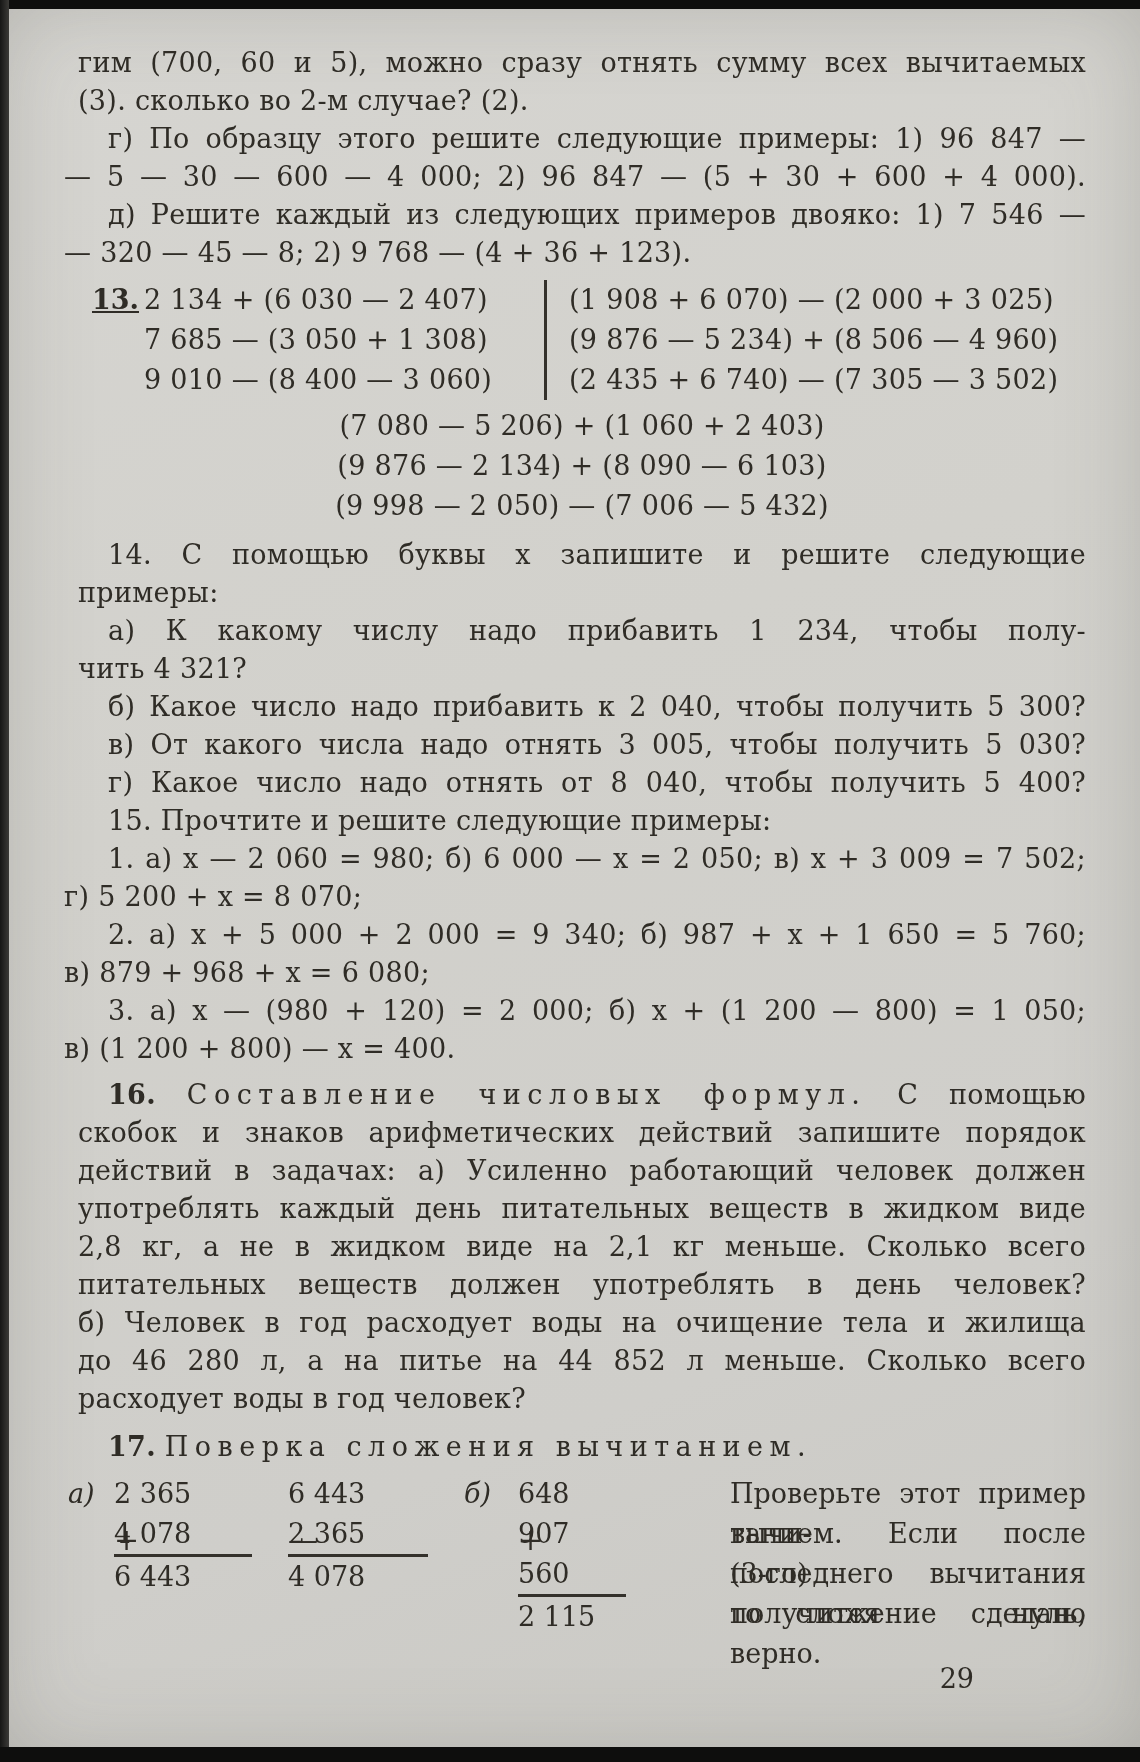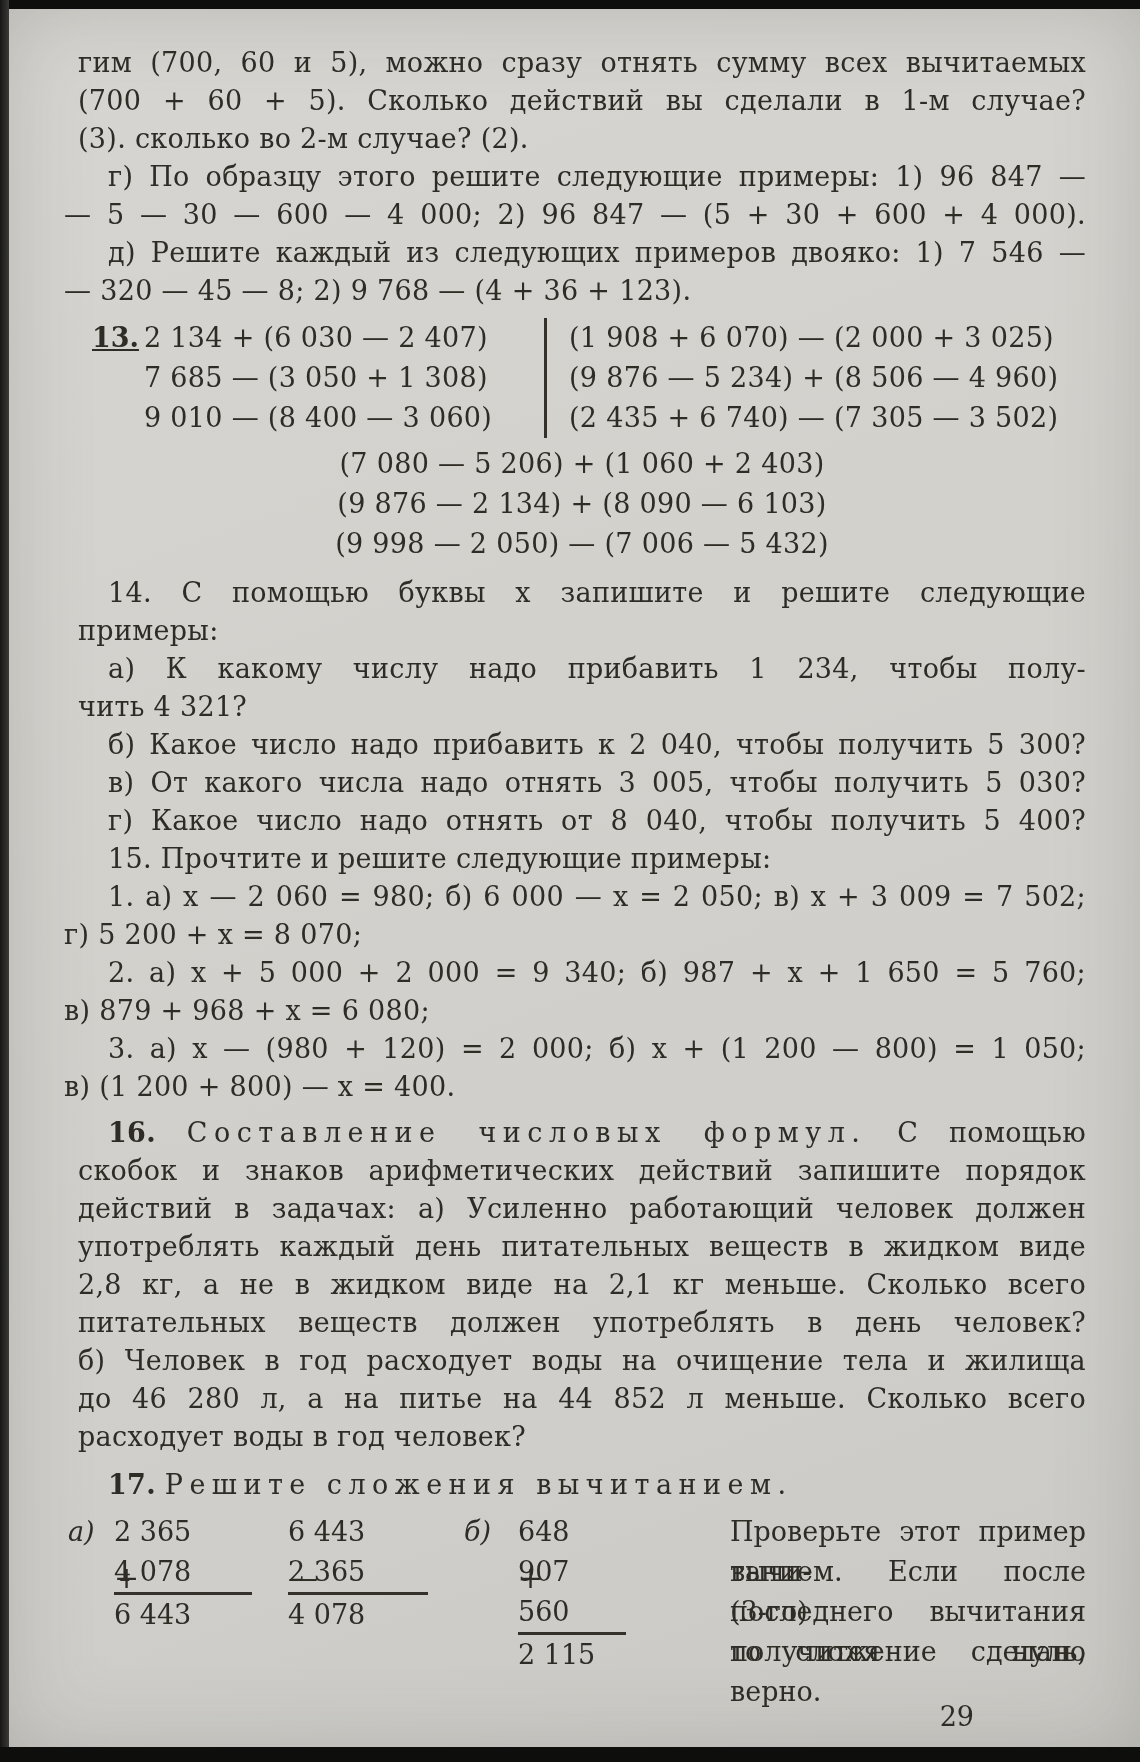--- a/index.html
+++ b/index.html
@@ -78,21 +78,20 @@
 
 <div class="page">
   <div class="edge edge-top"></div>
   <div class="edge edge-left"></div>
   <div class="edge edge-right"></div>
   <div class="edge edge-bottom"></div>
 
   <div class="content">
 
     <p class="ln j">гим (700, 60 и 5), можно сразу отнять сумму всех вычитаемых</p>
-    <p class="ln j">(700 + 60 + 5). Сколько действий вы сделали в 1-м случае?</p>
     <p class="ln">(3). сколько во 2-м случае? (2).</p>
     <p class="ln j ind">г) По образцу этого решите следующие примеры: 1) 96 847 —</p>
     <p class="ln j out">— 5 — 30 — 600 — 4 000; 2) 96 847 — (5 + 30 + 600 + 4 000).</p>
     <p class="ln j ind">д) Решите каждый из следующих примеров двояко: 1) 7 546 —</p>
     <p class="ln out">— 320 — 45 — 8; 2) 9 768 — (4 + 36 + 123).</p>
 
     <div class="ex13">
       <div class="ex13-num">13.</div>
       <div class="ex13-left">
         <div class="ln13">2 134 + (6 030 — 2 407)</div>
@@ -130,21 +129,21 @@
     <p class="ln j ind mt8"><span class="bold">16.</span> <span class="sp">Составление числовых формул.</span> <span>С помощью</span></p>
     <p class="ln j">скобок и знаков арифметических действий запишите порядок</p>
     <p class="ln j">действий в задачах: а) Усиленно работающий человек должен</p>
     <p class="ln j">употреблять каждый день питательных веществ в жидком виде</p>
     <p class="ln j">2,8 кг, а не в жидком виде на 2,1 кг меньше. Сколько всего</p>
     <p class="ln j">питательных веществ должен употреблять в день человек?</p>
     <p class="ln j">б) Человек в год расходует воды на очищение тела и жилища</p>
     <p class="ln j">до 46 280 л, а на питье на 44 852 л меньше. Сколько всего</p>
     <p class="ln">расходует воды в год человек?</p>
 
-    <p class="ln ind mt10"><span class="bold">17.</span> <span class="sp">Решите сложения вычитанием.</span></p>
+    <p class="ln ind mt10"><span class="bold">17.</span> <span class="sp">Поверка сложения вычитанием.</span></p>
 
     <div class="arith">
       <div class="alabel alabel-a">а)</div>
 
       <div class="acol">
         <div class="arow"><span>2 365</span></div>
         <div class="arow"><span class="aop">+</span><span>4 078</span></div>
         <div class="arow rule"><span>6 443</span></div>
       </div>
 

